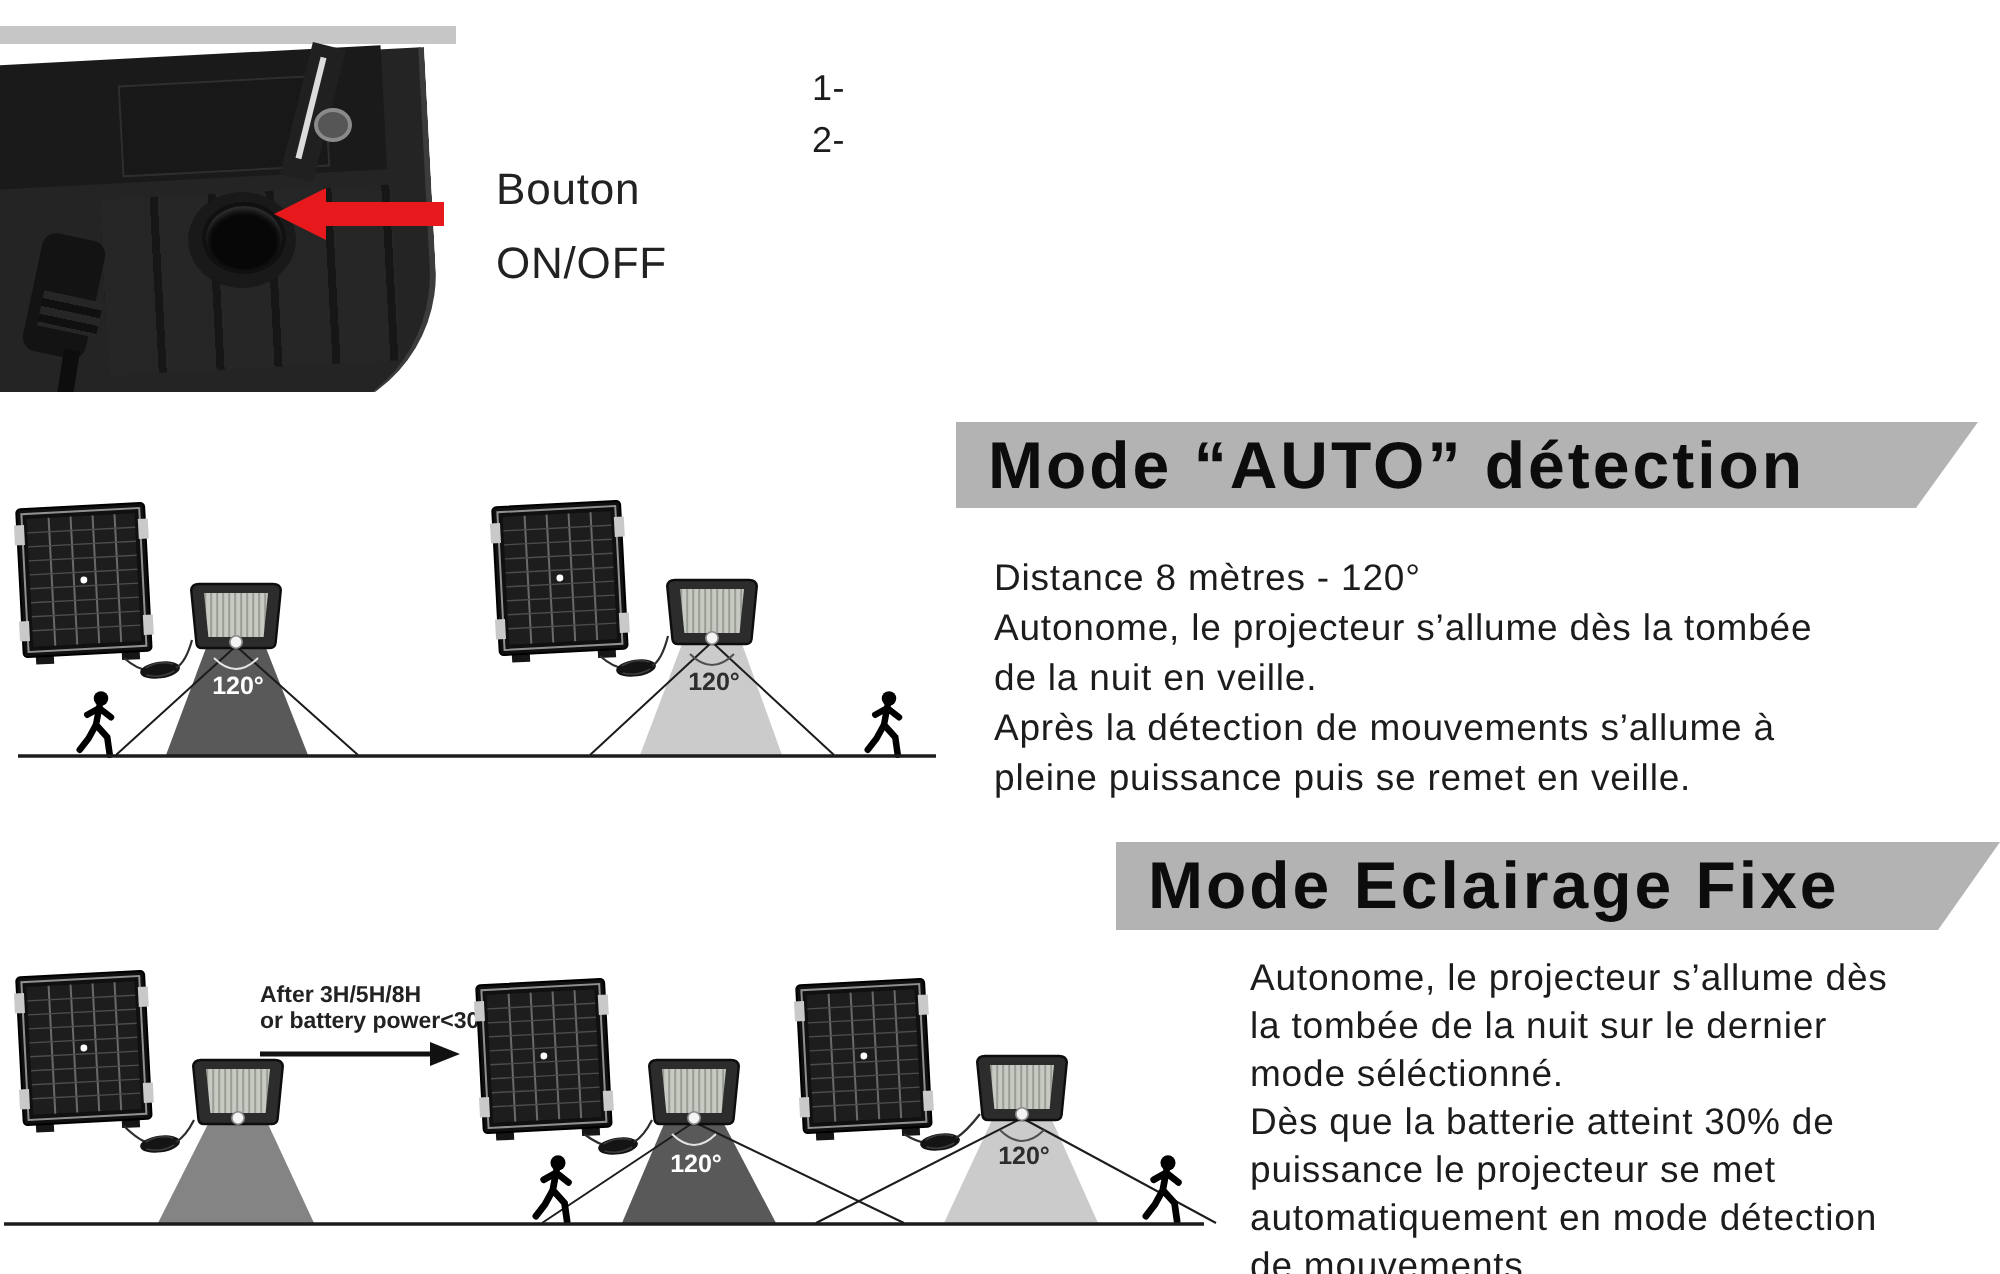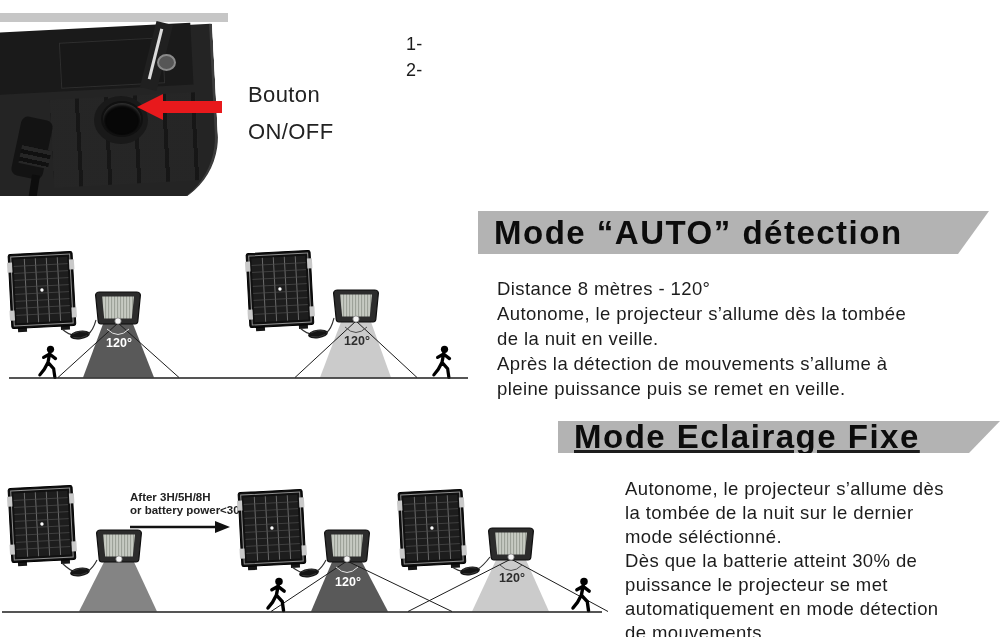--- a/index.html
+++ b/index.html
@@ -40,21 +40,21 @@
   
   .callout{left:233px;top:76px;font-size:22px;line-height:37px;color:#222;letter-spacing:.4px;margin-left:15px;}
   .instructions{left:406px;top:31px;width:445px;font-size:18px;line-height:26px;letter-spacing:.3px;}
   .instr-item{display:flex;}
   .instr-num{width:23px;flex:none;}
   .banner{background:var(--banner-gray);display:flex;align-items:center;box-sizing:border-box;
           padding-left:16px;clip-path:polygon(0 0,100% 0,calc(100% - 31px) 100%,0 100%);}
   .banner-title{font-size:33px;font-weight:bold;color:#0c0c0c;letter-spacing:1.5px;white-space:nowrap;}
   .auto-banner{left:478px;top:211px;width:511px;height:43px;}
   .auto-body{left:497px;top:276px;font-size:18.5px;line-height:25px;letter-spacing:.4px;}
-  .fixe-banner{left:558px;top:421px;width:442px;height:32px;text-decoration:underline;}
+  .fixe-banner{left:558px;top:421px;width:442px;height:44px;}
   .fixe-body{left:625px;top:477px;font-size:18.5px;line-height:24px;letter-spacing:.4px;}
 
   
   svg.illus{position:absolute;}
   .cable{fill:none;stroke:#2e2e2e;stroke-width:1.1px;}
   .cone{fill:none;stroke:#1c1c1c;stroke-width:1px;}
   .ground{stroke:#1c1c1c;stroke-width:1.7px;}
   .beam-dark{fill:var(--beam-dark);}
   .beam-light{fill:var(--beam-light);}
   .beam-mid{fill:var(--beam-mid);}

